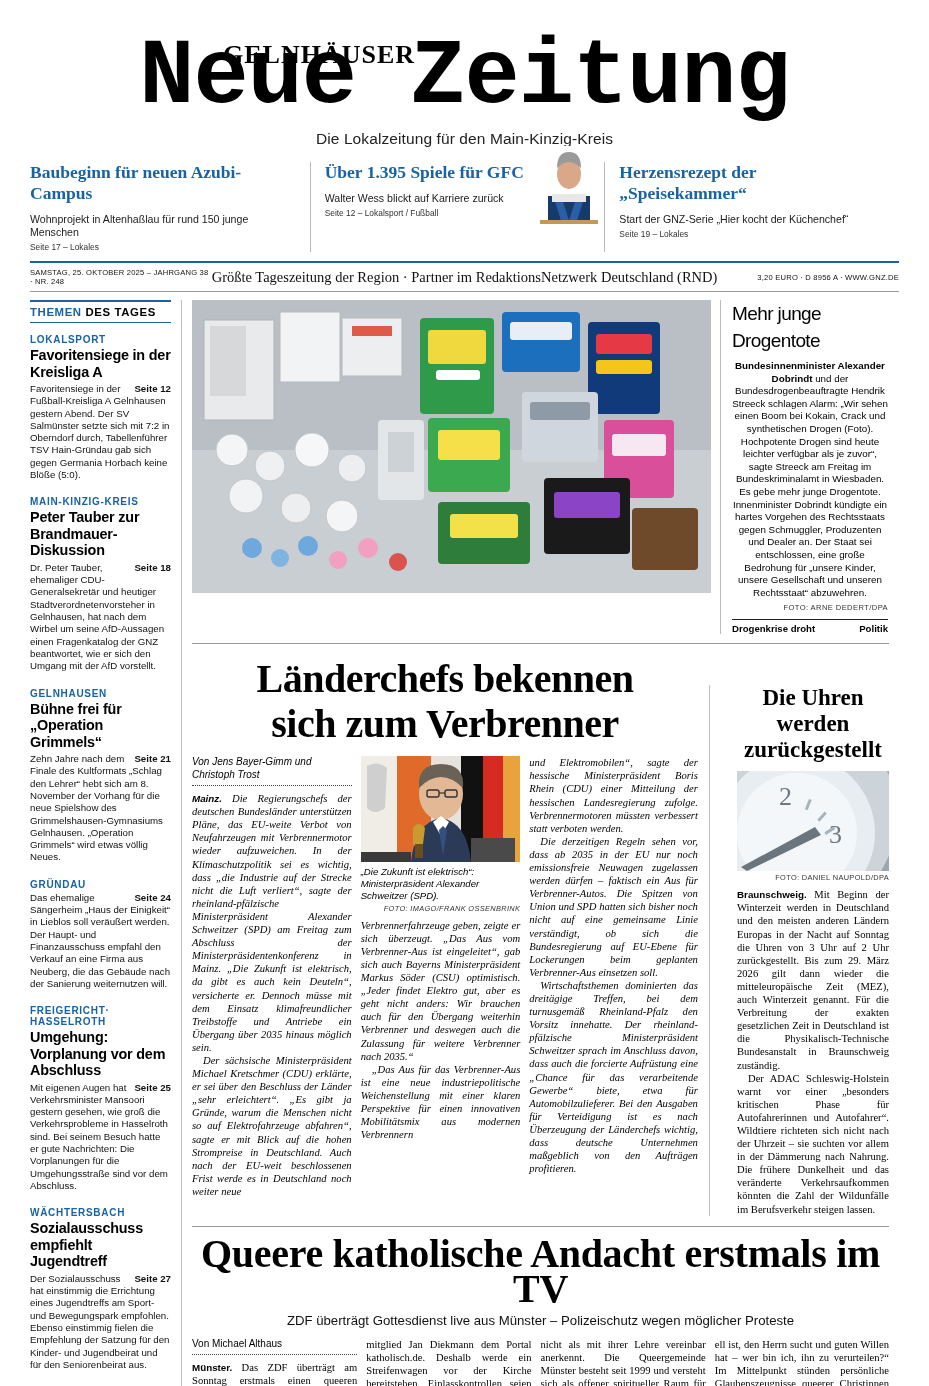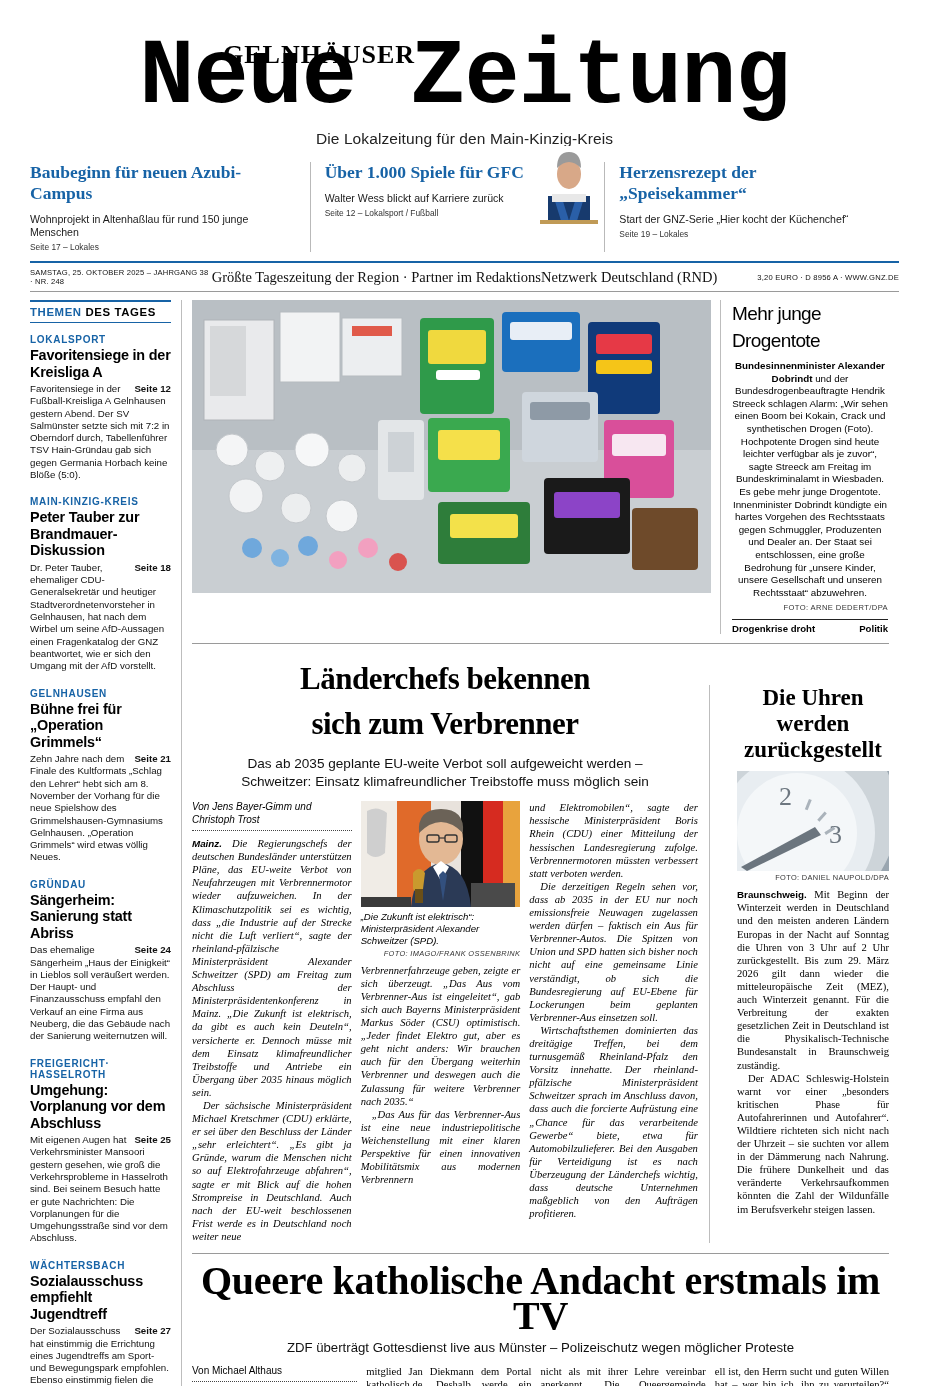--- a/index.html
+++ b/index.html
@@ -56,21 +56,21 @@
   .photo-credit{font-size:7.6px;letter-spacing:.4px;text-align:right;color:#333;margin-top:4px;}
   .drug-foot{border-top:1px solid #222;margin-top:7px;padding-top:3px;display:flex;justify-content:space-between;font-size:9.6px;font-weight:700;}
 
   .rule-mid{height:1px;background:#9a9a9a;margin:9px 0 0 0;}
 
   
   .leadrow{display:flex;padding-top:10px;}
   .lead{flex:1;padding-right:11px;box-sizing:border-box;}
   .clockbox{width:180px;padding-left:27px;border-left:1px solid #bdbdbd;box-sizing:border-box;margin-top:31px;}
 
-  .lead-head{font-family:"Liberation Serif",serif;font-weight:700;font-size:31px;line-height:45px;text-align:center;letter-spacing:-.5px;margin:2px 0 0 0;}
+  .lead-head{font-family:"Liberation Serif",serif;font-weight:700;font-size:40px;line-height:45px;text-align:center;letter-spacing:-.5px;margin:2px 0 0 0;}
   .lead-sub{text-align:center;font-size:13.6px;line-height:18px;margin:9px 12px 0 12px;color:#111;}
   .lead-cols{display:flex;margin-top:10px;font-style:italic;}
   .lcol{width:33.33%;padding-right:9px;box-sizing:border-box;}
   .lcol:last-child{padding-right:0;}
   .byline{font-size:10px;line-height:12.4px;border-bottom:1px dotted #444;padding-bottom:4px;margin-bottom:6px;}
   .bodytext{font-family:"Liberation Serif",serif;font-size:10.6px;line-height:13.1px;text-align:justify;hyphens:auto;}
   .bodytext p{margin:0;text-indent:11px;}
   .bodytext p.first{text-indent:0;}
   .bodytext b{font-family:"Liberation Sans",sans-serif;font-size:9.8px;font-weight:700;}
 
@@ -108,21 +108,21 @@
     <div class="logo-sub">Die Lokalzeitung für den Main-Kinzig-Kreis</div>
   </div>
 
   <div class="teaser-bar">
     <div class="teaser">
       <div class="teaser-head">Baubeginn für neuen Azubi-Campus</div>
       <div class="teaser-sub">Wohnprojekt in Altenhaßlau für rund 150 junge Menschen</div>
       <div class="teaser-ref">Seite 17 – Lokales</div>
     </div>
     <div class="teaser">
-      <div class="teaser-head">Über 1.000 Spiele für GFC</div>
+      <div class="teaser-head">Über 1.395 Spiele für GFC</div>
       <div class="teaser-sub">Walter Wess blickt auf Karriere zurück</div>
       <div class="teaser-ref">Seite 12 – Lokalsport / Fußball</div>
       <div class="teaser-photo">
         <svg width="58" height="78" viewBox="0 0 58 78">
           <rect width="58" height="78" fill="#ffffff"></rect>
           <rect x="8" y="50" width="42" height="28" fill="#173a6d"></rect>
           <path d="M14 52 L22 78 L30 78 L22 52 Z" fill="#2a5fa8"></path>
           <path d="M44 52 L36 78 L28 78 L36 52 Z" fill="#2a5fa8"></path>
           <ellipse cx="29" cy="28" rx="12" ry="15" fill="#d8a888"></ellipse>
           <path d="M17 22 q12 -12 24 0 q0 -16 -12 -16 q-12 0 -12 16Z" fill="#9a9a9a"></path>
@@ -167,21 +167,20 @@
       </div>
 
       <div class="brief">
         <div class="brief-kicker">GELNHAUSEN</div>
         <div class="brief-head">Bühne frei für „Operation Grimmels“</div>
         <div class="brief-text"><span class="pg">Seite 21</span><span>Zehn Jahre nach dem Finale des Kultformats „Schlag den Lehrer“ hebt sich am 8. November der Vorhang für die neue Spielshow des Grimmelshausen-Gymnasiums Gelnhausen. „Operation Grimmels“ wird etwas völlig Neues.</span></div>
       </div>
 
       <div class="brief">
         <div class="brief-kicker">GRÜNDAU</div>
-        <div class="brief-head">Sängerheim: Sanierung statt Abriss</div>
         <div class="brief-text"><span class="pg">Seite 24</span><span>Das ehemalige Sängerheim „Haus der Einigkeit“ in Lieblos soll veräußert werden. Der Haupt- und Finanzausschuss empfahl den Verkauf an eine Firma aus Neuberg, die das Gebäude nach der Sanierung weiternutzen will.</span></div>
       </div>
 
       <div class="brief">
         <div class="brief-kicker">FREIGERICHT· HASSELROTH</div>
         <div class="brief-head">Umgehung: Vorplanung vor dem Abschluss</div>
         <div class="brief-text"><span class="pg">Seite 25</span><span>Mit eigenen Augen hat Verkehrsminister Mansoori gestern gesehen, wie groß die Verkehrsprobleme in Hasselroth sind. Bei seinem Besuch hatte er gute Nachrichten: Die Vorplanungen für die Umgehungsstraße sind vor dem Abschluss.</span></div>
       </div>
 
       <div class="brief">
@@ -259,24 +258,20 @@
 
       <div class="rule-mid"></div>
 
       <div class="leadrow">
 
         <div class="lead">
           <h1 class="lead-head">
             <span>Länderchefs bekennen</span><br>
             <span>sich zum Verbrenner</span>
           </h1>
-          <div class="lead-sub">
-            <span>Das ab 2035 geplante EU-weite Verbot soll aufgeweicht werden –</span><br>
-            <span>Schweitzer: Einsatz klimafreundlicher Treibstoffe muss möglich sein</span>
-          </div>
 
           <div class="lead-cols">
             <div class="lcol">
               <div class="byline">Von Jens Bayer-Gimm und Christoph Trost</div>
               <div class="bodytext">
                 <p class="first"><b>Mainz.</b><span> Die Regierungschefs der deutschen Bundesländer unterstützen Pläne, das EU-weite Verbot von Neufahrzeugen mit Verbrennermotor wieder aufzuweichen. In der Klimaschutzpolitik sei es wichtig, dass „die Industrie auf der Strecke nicht die Luft verliert“, sagte der rheinland-pfälzische Ministerpräsident Alexander Schweitzer (SPD) am Freitag zum Abschluss der Ministerpräsidentenkonferenz in Mainz. „Die Zukunft ist elektrisch, da gibt es auch kein Deuteln“, versicherte er. Dennoch müsse mit dem Einsatz klimafreundlicher Treibstoffe und Antriebe ein Übergang über 2035 hinaus möglich sein.</span></p>
                 <p><span>Der sächsische Ministerpräsident Michael Kretschmer (CDU) erklärte, er sei über den Beschluss der Länder „sehr erleichtert“. „Es gibt ja Gründe, warum die Menschen nicht so auf Elektrofahrzeuge abfahren“, sagte er mit Blick auf die hohen Strompreise in Deutschland. Auch nach der EU-weit beschlossenen Frist werde es in Deutschland noch weiter neue</span></p>
               </div>
             </div>
 

